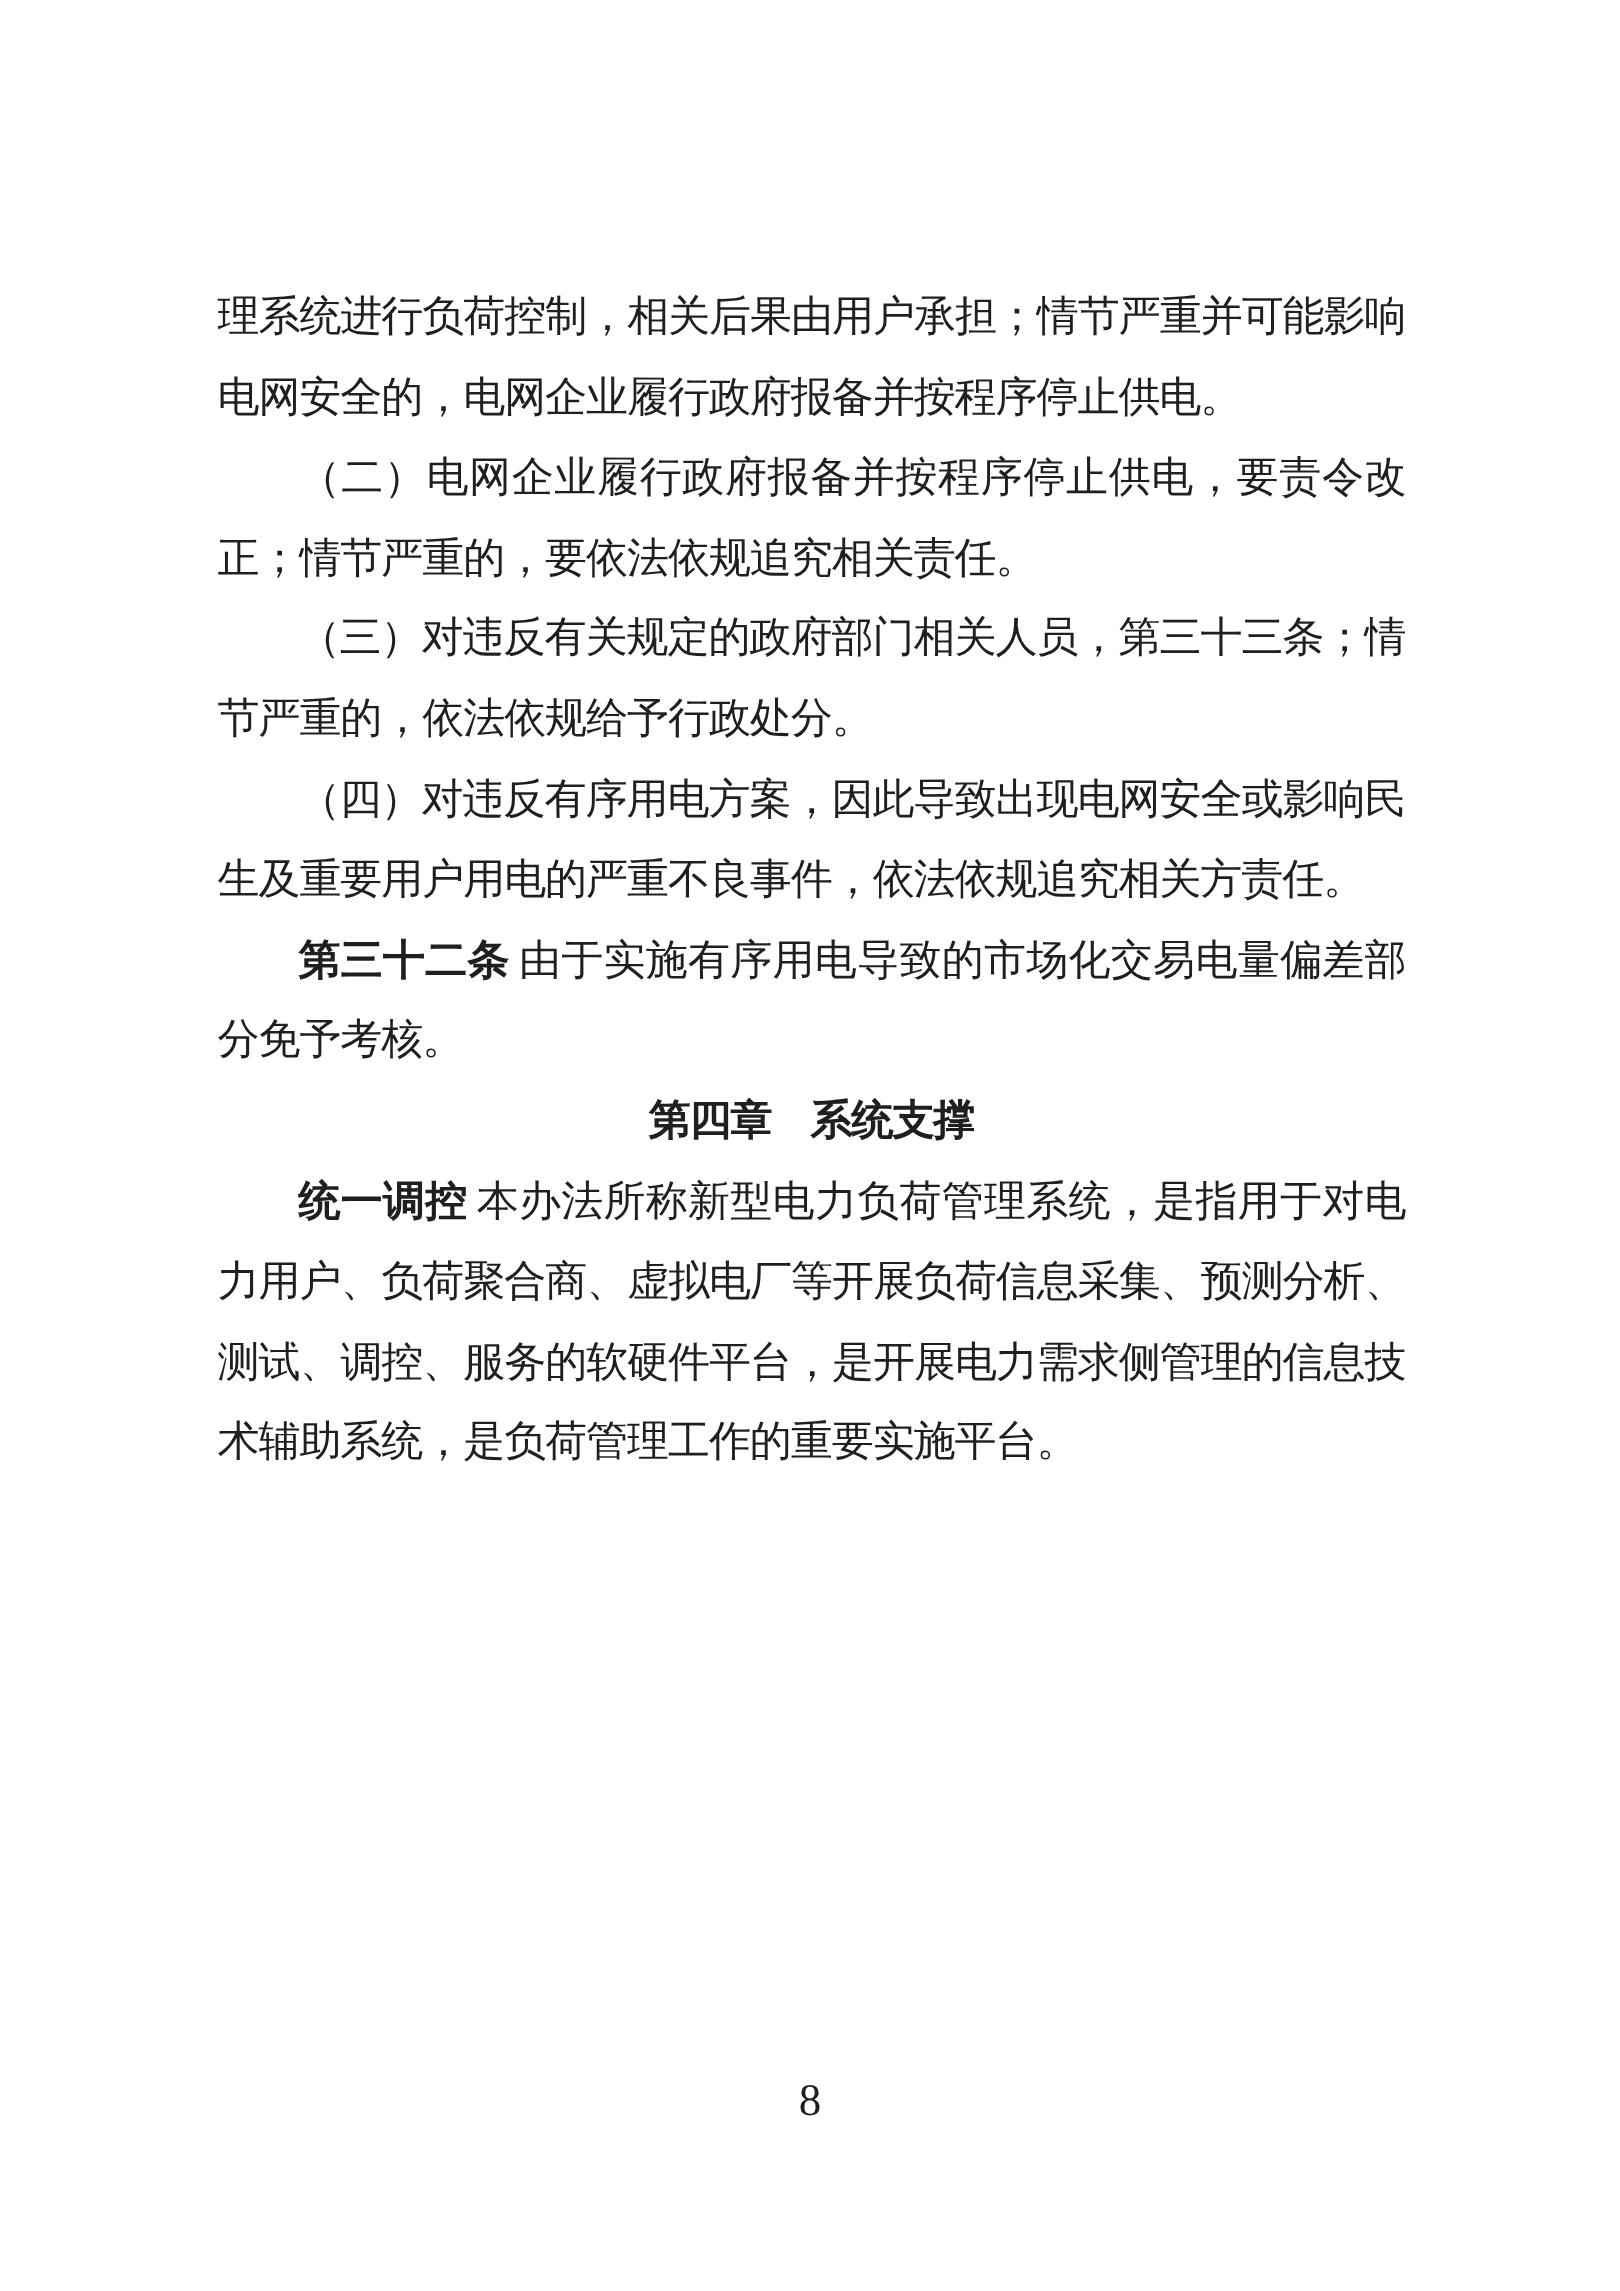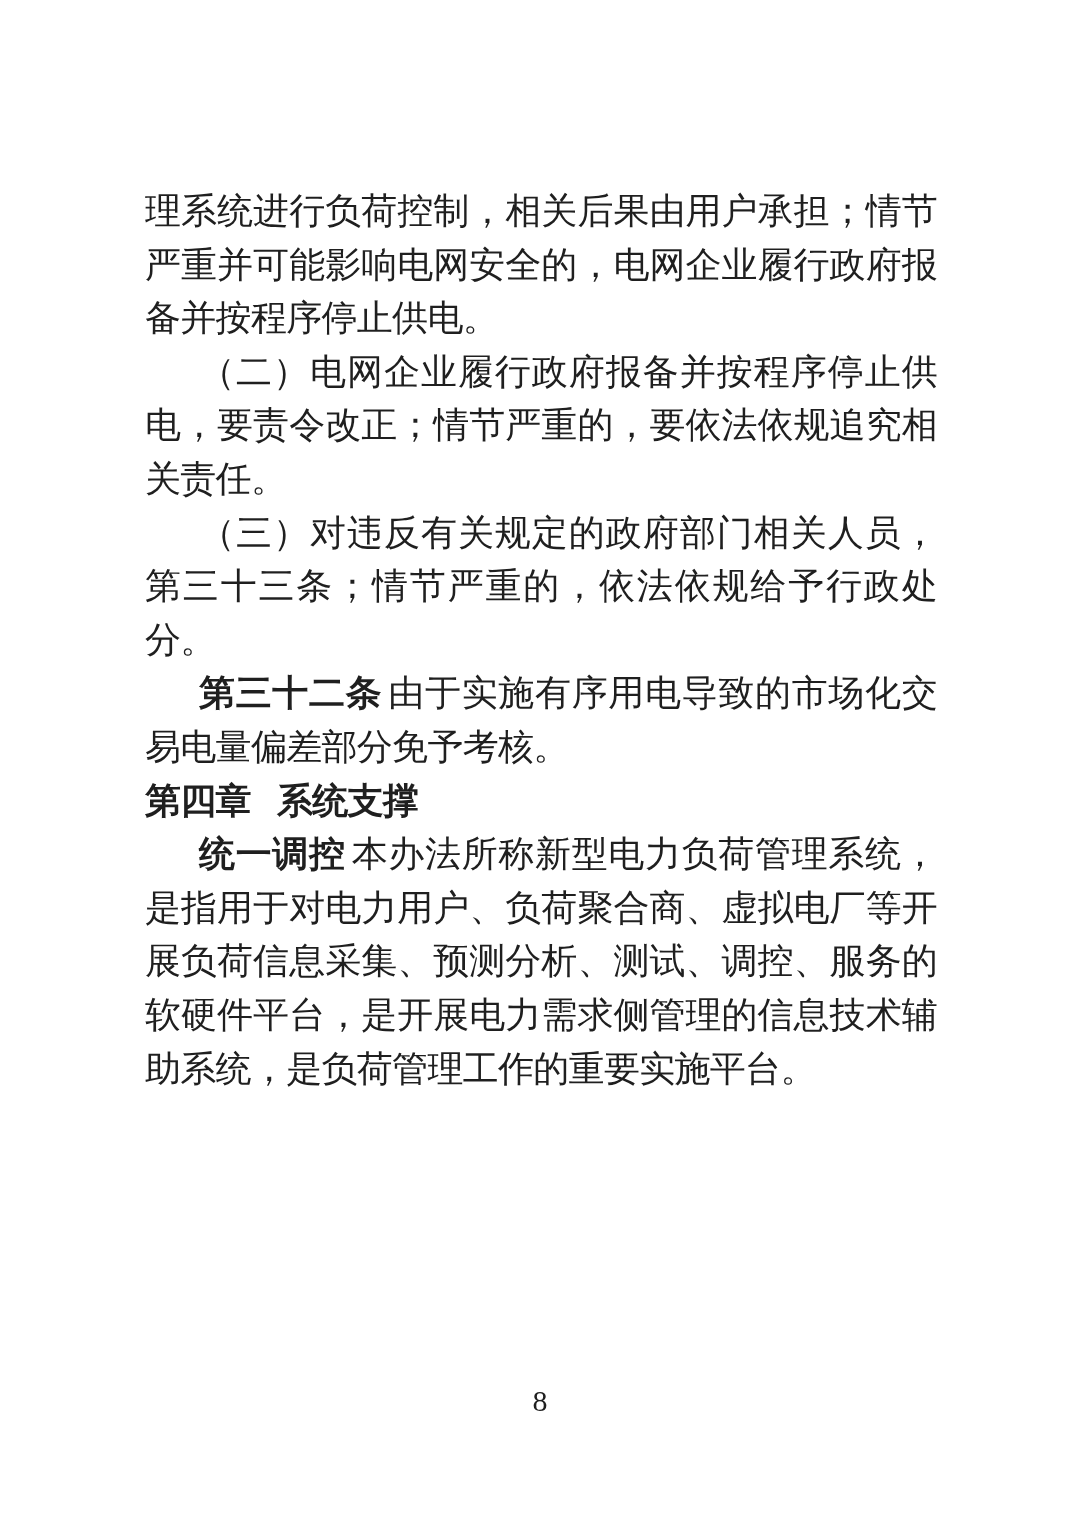--- a/index.html
+++ b/index.html
@@ -14,40 +14,41 @@
     background: var(--page-bg, #ffffff);
     color: var(--text-color, #1f1f1f);
     font-family: "Liberation Serif", "DejaVu Serif", serif;
     overflow: hidden;
   }
   .content {
     position: absolute;
     left: 145px;
     top: 185px;
     width: 792px;
-    font-size: 36px;
+    font-size: 28px;
     line-height: 53.6px;
     letter-spacing: -0.7px;
     word-spacing: -4px;
     text-align: justify;
   }
   .para {
     margin: 0;
     padding: 0;
   }
   .para.indent {
     text-indent: 54px;
   }
   .lead {
     font-weight: bold;
     margin-right: 6px;
   }
   .chapter {
     margin: 0;
     padding: 0;
+    text-align: center;
     text-indent: 0;
     font-weight: bold;
   }
   .chapter-num {
     margin-right: 26px;
   }
   .page-number {
     position: absolute;
     top: 1384px;
     left: 0;
@@ -64,20 +65,21 @@
 <div class="page">
 
   <div class="content">
 
     <p class="para continuation"><span>理系统进行负荷控制，相关后果由用户承担；情节严重并可能影响电网安全的，电网企业履行政府报备并按程序停止供电。</span></p>
 
     <p class="para indent"><span>（二）电网企业履行政府报备并按程序停止供电，要责令改正；情节严重的，要依法依规追究相关责任。</span></p>
 
     <p class="para indent"><span>（三）对违反有关规定的政府部门相关人员，第三十三条；情节严重的，依法依规给予行政处分。</span></p>
 
+    <p class="para indent"><span>（四）对违反有序用电方案，因此导致出现电网安全或影响民生及重要用户用电的严重不良事件，依法依规追究相关方责任。</span></p>
 
     <p class="para indent"><span class="lead">第三十二条</span><span>由于实施有序用电导致的市场化交易电量偏差部分免予考核。</span></p>
 
     <p class="chapter"><span class="chapter-num">第四章</span><span>系统支撑</span></p>
 
     <p class="para indent"><span class="lead">统一调控</span><span>本办法所称新型电力负荷管理系统，是指用于对电力用户、负荷聚合商、虚拟电厂等开展负荷信息采集、预测分析、测试、调控、服务的软硬件平台，是开展电力需求侧管理的信息技术辅助系统，是负荷管理工作的重要实施平台。</span></p>
 
 
 
   </div>

